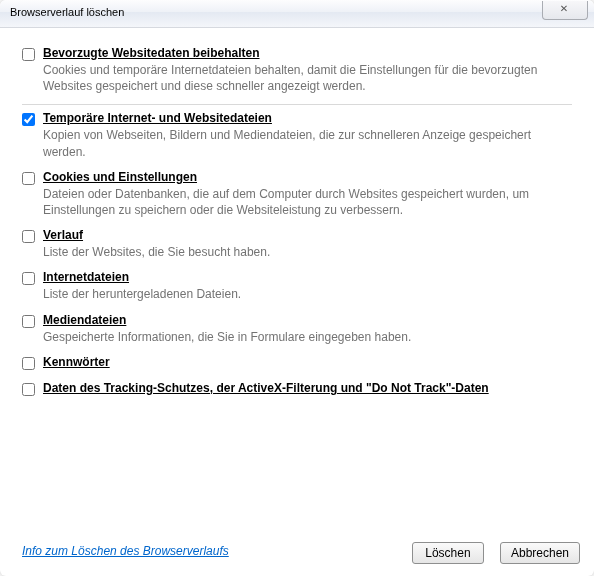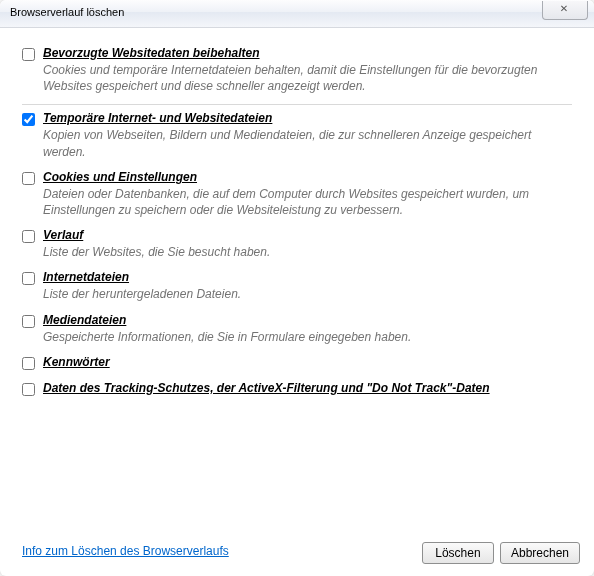--- a/index.html
+++ b/index.html
@@ -68,21 +68,21 @@
     display: flex;
     align-items: flex-start;
     margin: 6px 8px 10px 8px;
   }
   .option input[type=checkbox] {
     margin: 2px 8px 0 0;
     flex: 0 0 auto;
     width: 13px;
     height: 13px;
   }
-  .opt-body { flex: 1 1 auto; font-style: italic; }
+  .opt-body { flex: 1 1 auto; }
   .opt-title {
     font-weight: bold;
     text-decoration: underline;
     text-underline-offset: 1px;
     display: inline-block;
     margin-bottom: 2px;
   }
   .opt-desc {
     color: #737373;
     line-height: 1.35;
@@ -101,27 +101,28 @@
     height: 48px;
   }
   .help-link {
     position: absolute;
     left: 22px;
     bottom: 18px;
     color: #0066cc;
     text-decoration: underline;
     cursor: pointer;
     font-size: 12px;
+    font-style: italic;
   }
   .btn-row {
     position: absolute;
     right: 14px;
     bottom: 12px;
     display: flex;
-    gap: 6px;
+    gap: 16px;
   }
   .btn {
     min-width: 72px;
     height: 22px;
     padding: 0 10px;
     border: 1px solid #8e8f8f;
     border-radius: 3px;
     background: linear-gradient(#fafafa, #e6e6e6);
     font-family: inherit;
     font-size: 12px;

